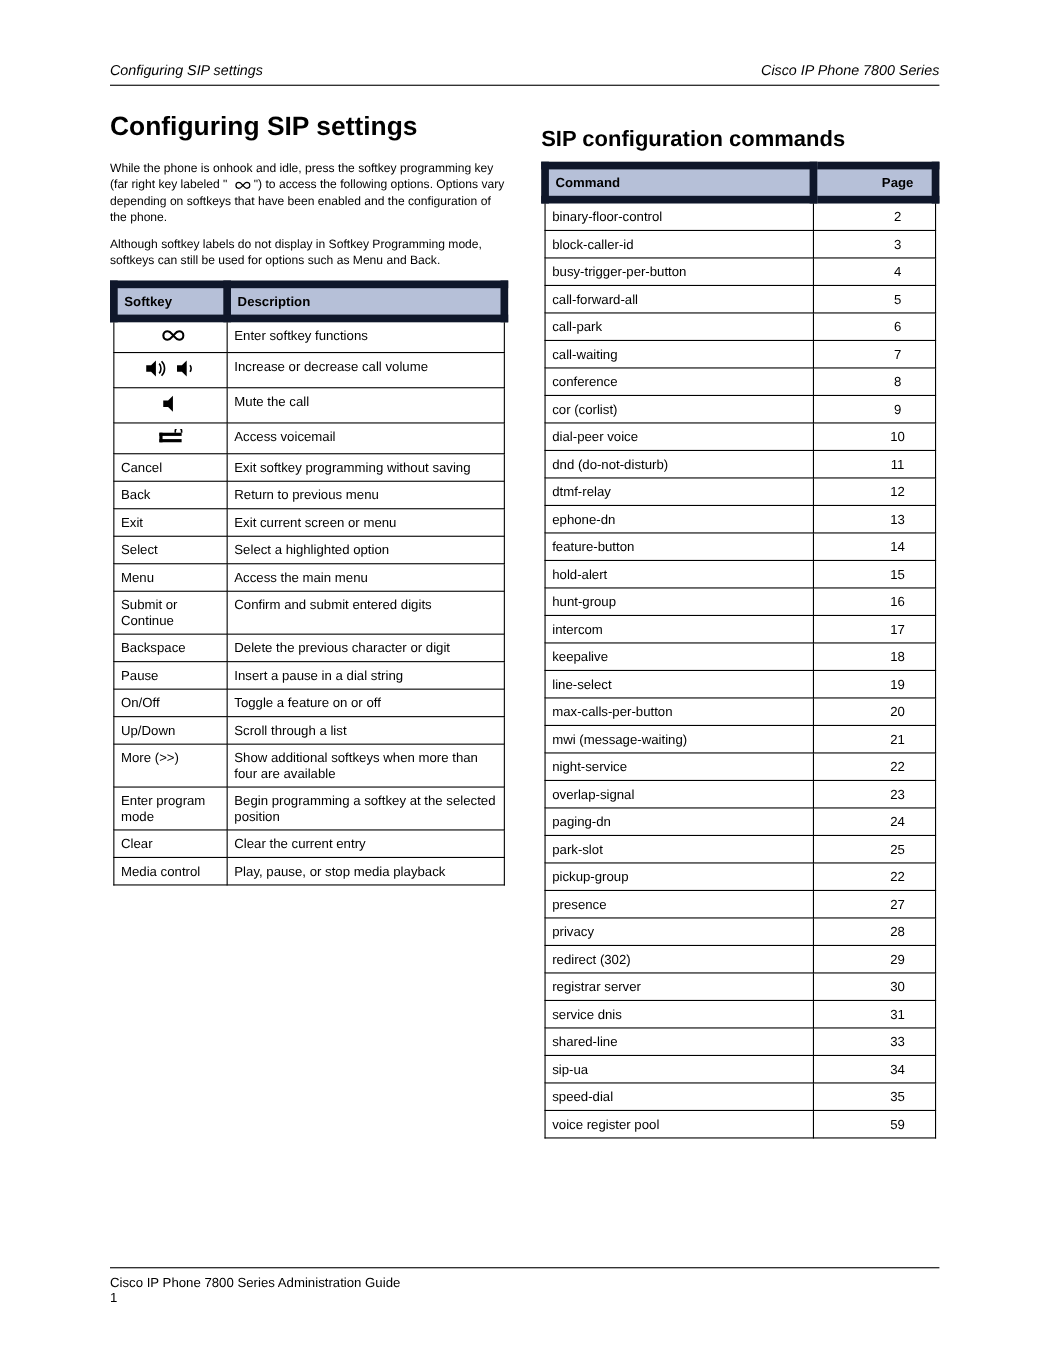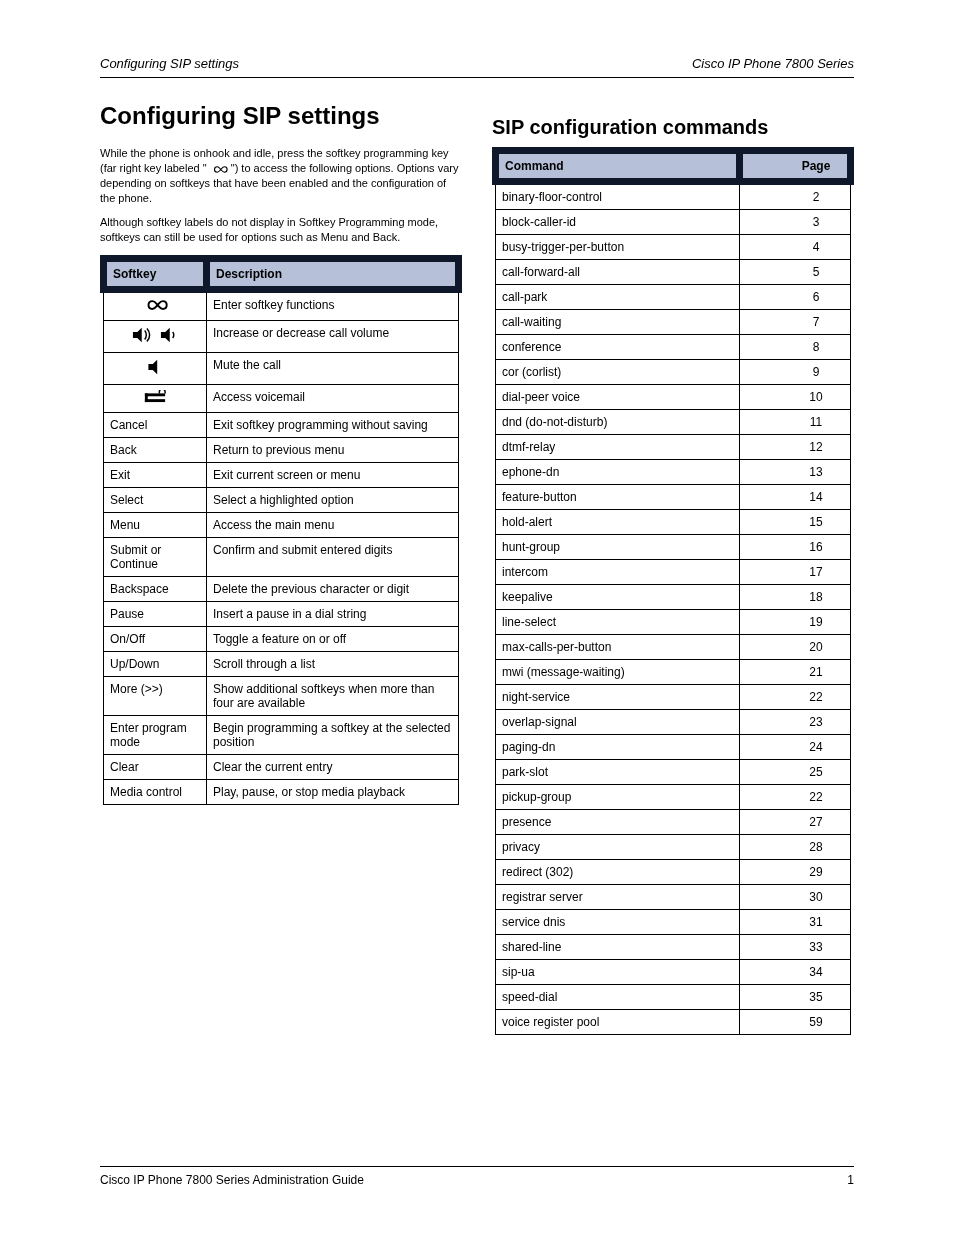--- a/index.html
+++ b/index.html
@@ -89,20 +89,21 @@
     font-size: 12px;
   }
   .footer .frule {
     border: 0;
     border-top: 1px solid #000;
     margin-bottom: 6px;
   }
   .footer .frow {
     display: flex;
     justify-content: space-between;
+    flex-direction: column;
   }
 </style>
 </head>
 <body>
 
 <div class="page">
   <div class="header">
     <span>Configuring SIP settings</span>
     <span>Cisco IP Phone 7800 Series</span>
   </div>

